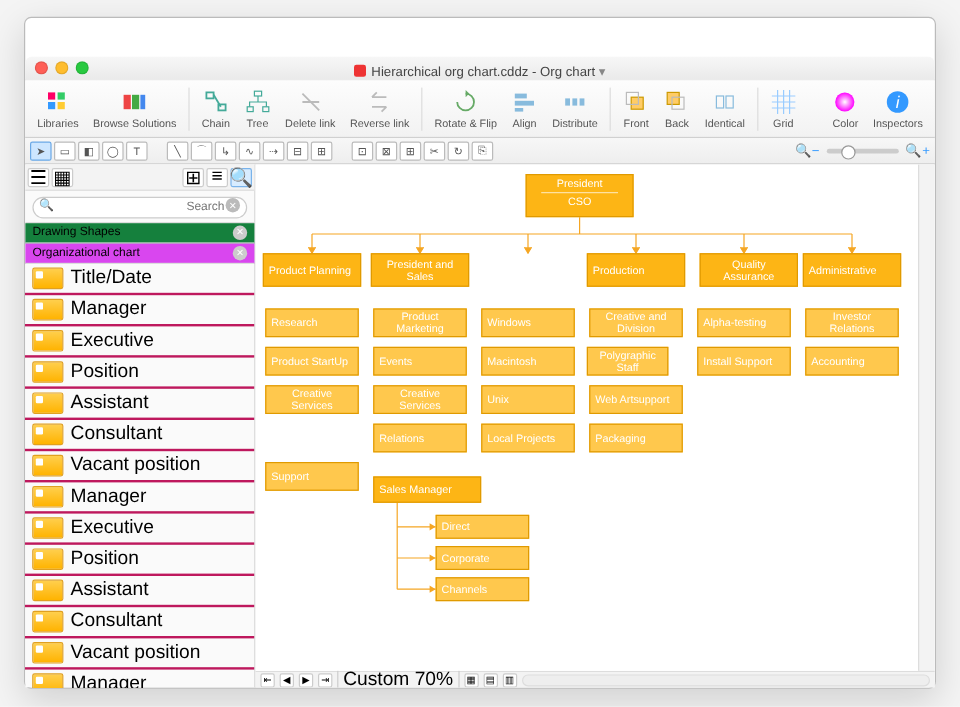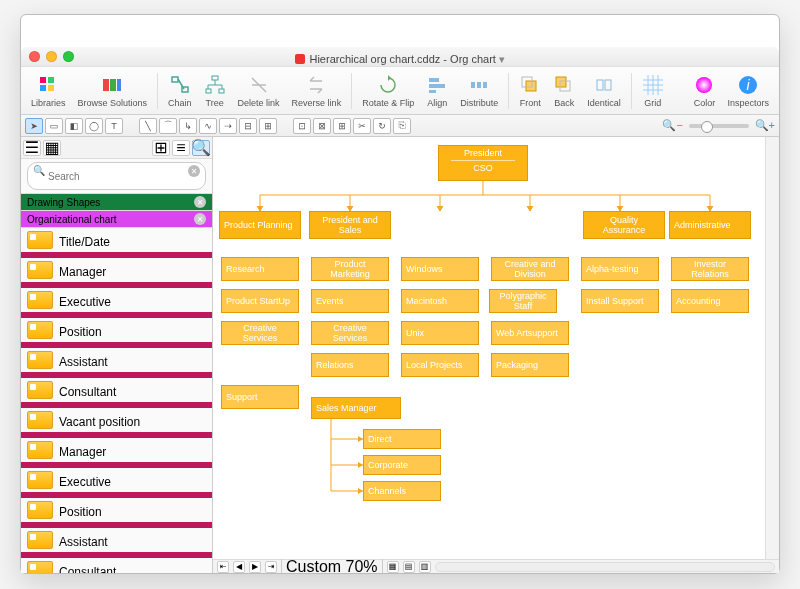--- a/index.html
+++ b/index.html
@@ -20,29 +20,29 @@
   .stb { width:18px; height:16px; border:1px solid #bbb; border-radius:2px; background:#fff; display:flex; align-items:center; justify-content:center; font-size:9px; color:#555;}
   .stb.sel { background:#cde6ff; border-color:#6aa8e6;}
   .zoom-slider { width:60px; height:4px; background:#ccc; border-radius:2px; position:relative; margin:0 4px;}
   .zoom-slider::after{content:""; position:absolute; left:20%; top:-3px; width:10px; height:10px; background:#fff; border:1px solid #999; border-radius:50%;}
   .body { flex:1; display:flex; overflow:hidden; }
   .sidebar { width: 192px; border-right:1px solid #ccc; display:flex; flex-direction:column; background:#fafafa;}
   .side-top { height:22px; display:flex; align-items:center; padding:0 2px; gap:2px; border-bottom:1px solid #ddd; background:#f3f3f3;}
   .side-top .sbtn{ width:18px; height:16px; border:1px solid #ccc; border-radius:2px; background:#fff; display:flex; align-items:center; justify-content:center;}
   .side-top .sbtn.blue{ background:#d8ecff; border-color:#7ab3ea;}
   .search-row{ padding:3px 6px; border-bottom:1px solid #ddd;}
-  .search-row input{ width:100%; height:28px; border:1px solid #ccc; border-radius:10px; padding:0 18px 0 20px; font-size:10px; background:#fff;}
+  .search-row input{ width:100%; height:18px; border:1px solid #ccc; border-radius:10px; padding:0 18px 0 20px; font-size:10px; background:#fff;text-align:right;}
   .search-wrap{position:relative;}
   .search-wrap .sicon{position:absolute; left:6px; top:3px; color:#888; font-size:10px;}
   .search-wrap .xicon{position:absolute; right:6px; top:3px; width:12px; height:12px; border-radius:50%; background:#bbb; color:#fff; font-size:8px; display:flex; align-items:center; justify-content:center;}
   .cat { font-size:10px; padding:2px 6px; background:#15803d; border-bottom:1px solid #ddd; display:flex; justify-content:space-between; align-items:center;}
   .cat.sel{ background:#d946ef;}
   .cat .close{ width:12px;height:12px;border-radius:50%;background:#ccc;color:#fff;font-size:8px;display:flex;align-items:center;justify-content:center;}
   .shape-list{ flex:1; overflow-y:auto;}
-  .shape-item{ display:flex; align-items:flex-end; gap:6px; padding:3px 6px; font-size:12px; border-bottom:6px solid #be185d; cursor:default;}
+  .shape-item{ display:flex; align-items:flex-end; gap:6px; padding:3px 6px; font-size:16px; border-bottom:2px solid #be185d; cursor:default;}
   .shape-thumb{ width:26px; height:18px; background:linear-gradient(#ffcf4d,#ffb300); border:1px solid #e0a020; border-radius:2px; position:relative;}
   .shape-thumb::before{content:""; position:absolute; left:2px; top:2px; width:6px; height:6px; background:#fff; border-radius:1px;}
   .canvas-wrap{ flex:1; display:flex; flex-direction:column; background:#fff;}
   .canvas{ flex:1; position:relative; overflow:hidden; background:#fff;}
   svg.connectors{ position:absolute; inset:0; }
   .node{ position:absolute; background:#fdb515; color:#fff; font-size:9px; display:flex; align-items:center; text-align:center; padding:2px 4px; line-height:1.15; border:1px solid #e09a00;}
   .node.pale{ background:#ffc84d; }
   .node.head{ height:36px; flex-direction:column;}
   .node.head .sub{ border-top:1px solid rgba(255,255,255,0.6); margin-top:2px; padding-top:2px; width:80%;}
   .zoom-box{ border:1px solid #ccc; padding:0 4px; border-radius:2px;}
@@ -356,20 +356,21 @@
               <path d="M145 325 L150 328 L145 331" fill="#f5a623"></path>
               <path d="M118 354 L150 354" stroke="#f5a623" stroke-width="1" fill="none"></path>
               <path d="M145 351 L150 354 L145 357" fill="#f5a623"></path>
             </svg>
         <div class="node head" style="left: 225px; top: 8px; width: 90px; height: 36px;">
               <div>President</div>
               <div class="sub">CSO</div>
             </div>
             <div class="node " style="left: 6px; top: 74px; width: 82px; height: 28px;">Product Planning</div>
             <div class="node " style="left: 96px; top: 74px; width: 82px; height: 28px;">President and Sales</div>
+            <div class="node " style="left: 276px; top: 74px; width: 82px; height: 28px;">Production</div>
             <div class="node " style="left: 370px; top: 74px; width: 82px; height: 28px;">Quality Assurance</div>
             <div class="node " style="left: 456px; top: 74px; width: 82px; height: 28px;">Administrative</div>
             <div class="node pale" style="left: 8px; top: 120px; width: 78px; height: 24px;">Research</div>
             <div class="node pale" style="left: 98px; top: 120px; width: 78px; height: 24px;">Product Marketing</div>
             <div class="node pale" style="left: 188px; top: 120px; width: 78px; height: 24px;">Windows</div>
             <div class="node pale" style="left: 278px; top: 120px; width: 78px; height: 24px;">Creative and Division</div>
             <div class="node pale" style="left: 368px; top: 120px; width: 78px; height: 24px;">Alpha-testing</div>
             <div class="node pale" style="left: 458px; top: 120px; width: 78px; height: 24px;">Investor Relations</div>
             <div class="node pale" style="left: 8px; top: 152px; width: 78px; height: 24px;">Product StartUp</div>
             <div class="node pale" style="left: 98px; top: 152px; width: 78px; height: 24px;">Events</div>

